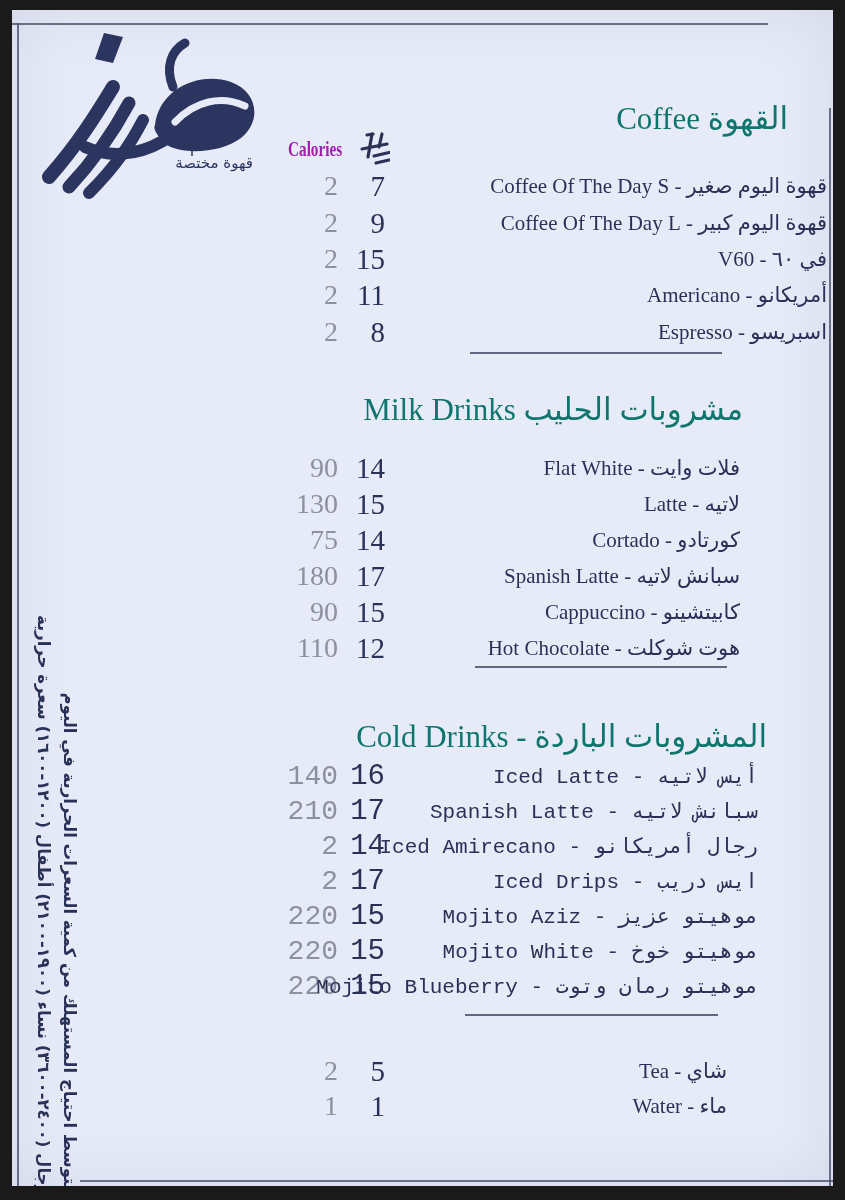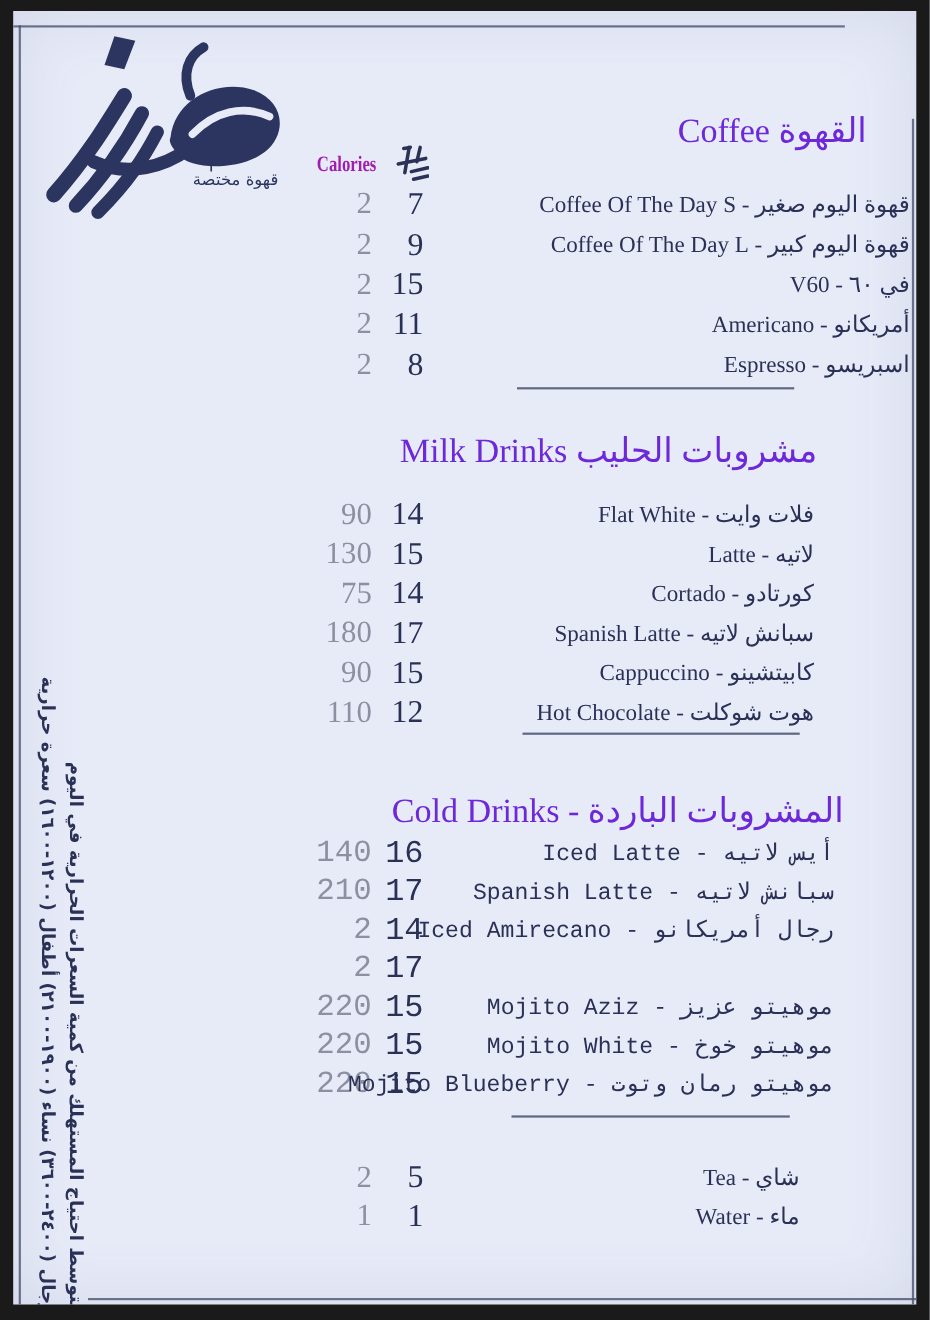--- a/index.html
+++ b/index.html
@@ -27,21 +27,21 @@
 
   
   .vnote{position:absolute;left:70px;top:685px;width:500px;height:52px;
          transform-origin:0 0;transform:rotate(90deg);
          font-family:"DejaVu Sans",sans-serif;font-weight:bold;color:#2a3156;}
   .vnote div{direction:rtl;text-align:right;font-size:16.5px;line-height:26px;white-space:nowrap;}
 
   
   .sec{position:absolute;left:0;right:0;}
   .sec-header{margin:0;direction:rtl;text-align:right;font-weight:normal;
-              font-size:31px;color:#6d28d9;line-height:34px;white-space:nowrap;}
+              font-size:31px;color:#0f766e;line-height:34px;white-space:nowrap;}
   .sec-coffee{top:92px;}  .sec-coffee  .sec-header{padding-right:45px;height:66px;}
   .sec-milk{top:383px;}   .sec-milk    .sec-header{padding-right:90px;height:57px;}
   .sec-cold{top:710px;}   .sec-cold    .sec-header{padding-right:66px;height:38px;}
   .sec-other{top:1043px;} .sec-other   .sec-header{padding-right:86px;height:35px;}
 
   .row{position:relative;}
   .sec-coffee .row{height:36.4px;}
   .sec-milk   .row{height:36px;}
   .sec-cold   .row{height:35px;font-family:Liberation Mono, monospace;}
   .sec-other  .row{height:35.5px;}
@@ -192,20 +192,21 @@
               <span class="nm" dir="rtl">سبانش لاتيه - Spanish Latte</span>
             </div>
             <div class="row">
               <span class="ca">2</span>
               <span class="pr">14</span>
               <span class="nm" dir="rtl">رجال أمريكانو - Iced Amirecano</span>
             </div>
             <div class="row">
               <span class="ca">2</span>
               <span class="pr">17</span>
+              <span class="nm" dir="rtl">ايس دريب - Iced Drips</span>
             </div>
             <div class="row">
               <span class="ca">220</span>
               <span class="pr">15</span>
               <span class="nm" dir="rtl">موهيتو عزيز - Mojito Aziz</span>
             </div>
             <div class="row">
               <span class="ca">220</span>
               <span class="pr">15</span>
               <span class="nm" dir="rtl">موهيتو خوخ - Mojito White</span>

